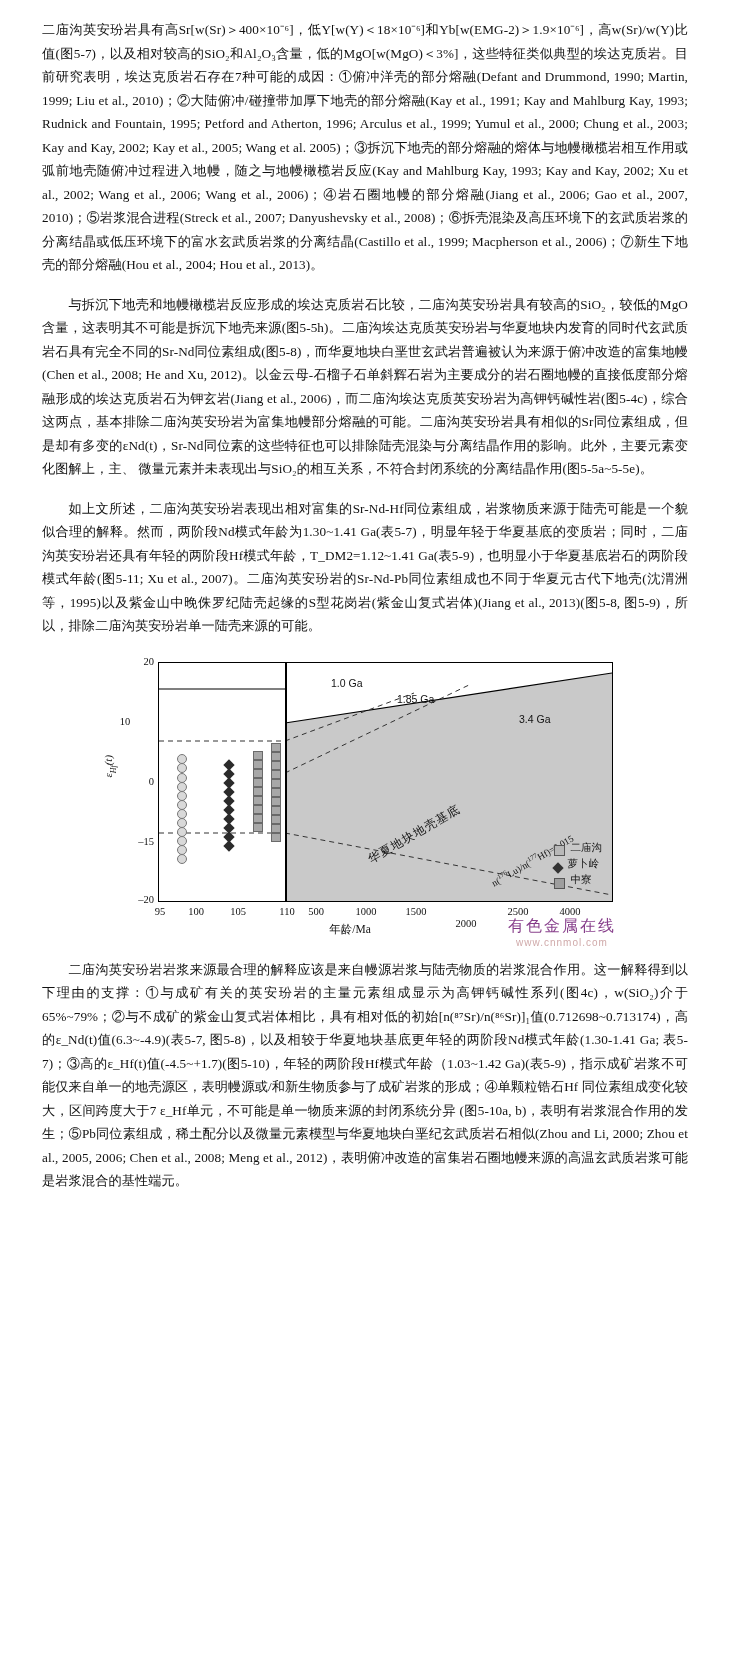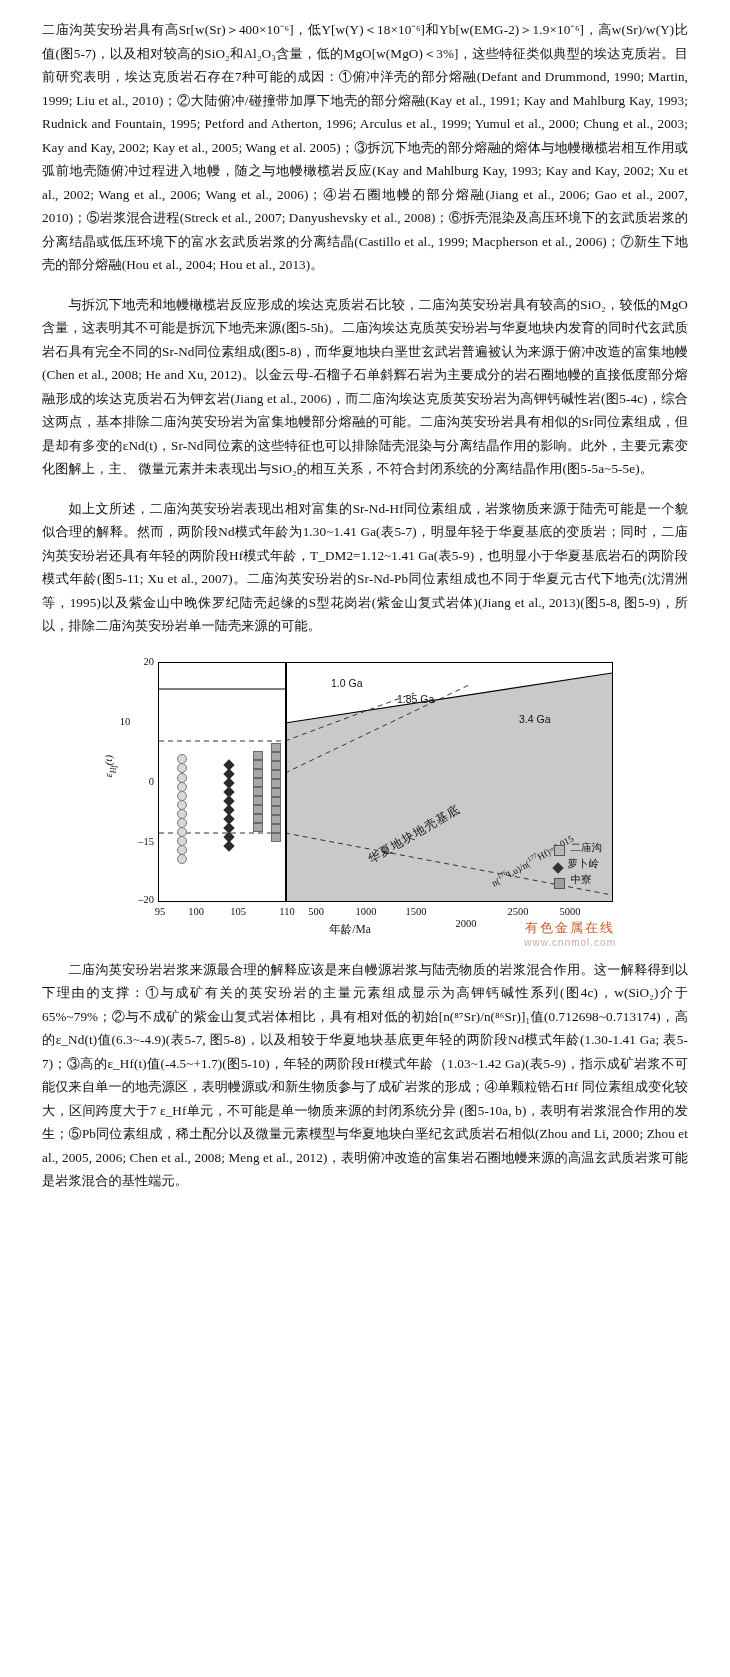--- a/index.html
+++ b/index.html
@@ -103,21 +103,21 @@
   .sw-bar { width:9px; height:9px; background:#9e9e9e; border:1px solid #555; display:inline-block; }
 
   .wm {
     position:absolute;
     right:14px; bottom:-4px;
     text-align:center;
     color:#d8b9b9;
     font-family:"Liberation Sans", sans-serif;
     opacity:.85;
   }
-  .wm .wm1 { font-size:13px; color:#c2410c; letter-spacing:2px; }
+  .wm .wm1 { font-size:16px; color:#701a75; letter-spacing:2px; }
   .wm .wm2 { font-size:10px; color:#c79a9a; letter-spacing:1px; }
 
   .sym { position:absolute; }
   .sym.circle { width:8px; height:8px; border-radius:50%; background:#d9d9d9; border:1px solid #777; }
   .sym.diamond { width:8px; height:8px; background:#2b2b2b; transform:rotate(45deg); }
   .sym.barsq { width:8px; height:7px; background:#a8a8a8; border:1px solid #6a6a6a; }
 
   .caption {
     font-size:13px;
     text-align:center;
@@ -246,21 +246,21 @@
       <div class="xtick" style="left:40px; top:252px;">95</div>
       <div class="xtick" style="left:76px; top:252px;">100</div>
       <div class="xtick" style="left:118px; top:252px;">105</div>
       <div class="xtick" style="left:167px; top:252px;">110</div>
 
       <div class="xtick" style="left:196px; top:252px;">500</div>
       <div class="xtick" style="left:246px; top:252px;">1000</div>
       <div class="xtick" style="left:296px; top:252px;">1500</div>
       <div class="xtick" style="left:346px; top:264px;">2000</div>
       <div class="xtick" style="left:398px; top:252px;">2500</div>
-      <div class="xtick" style="left:450px; top:252px;">5000</div>
+      <div class="xtick" style="left:450px; top:252px;">4000</div>
 
       <div style="position:absolute;left:150px;top:268px;width:200px;text-align:center;font-size:11.5px;">年龄/Ma</div>
 
       <div class="wm">
         <div class="wm1">有色金属在线</div>
         <div class="wm2">www.cnnmol.com</div>
       </div>
     </div>
   </div>
 

